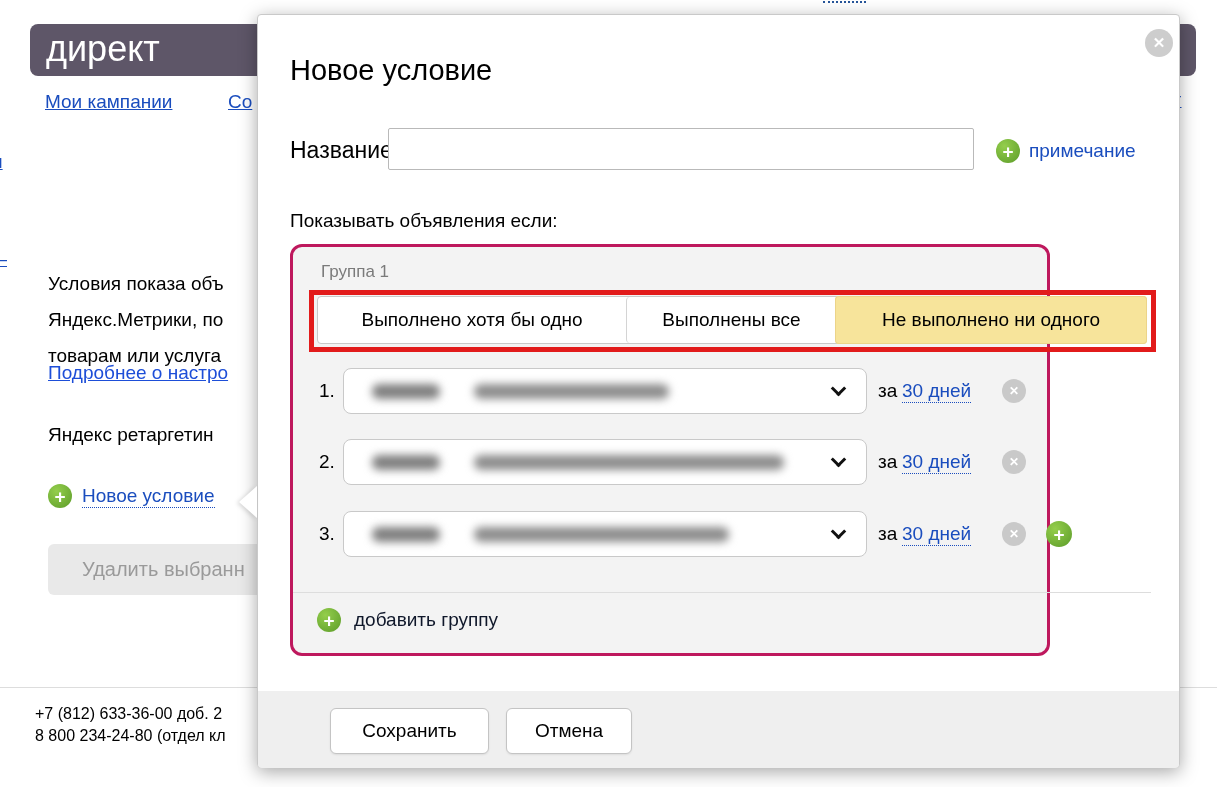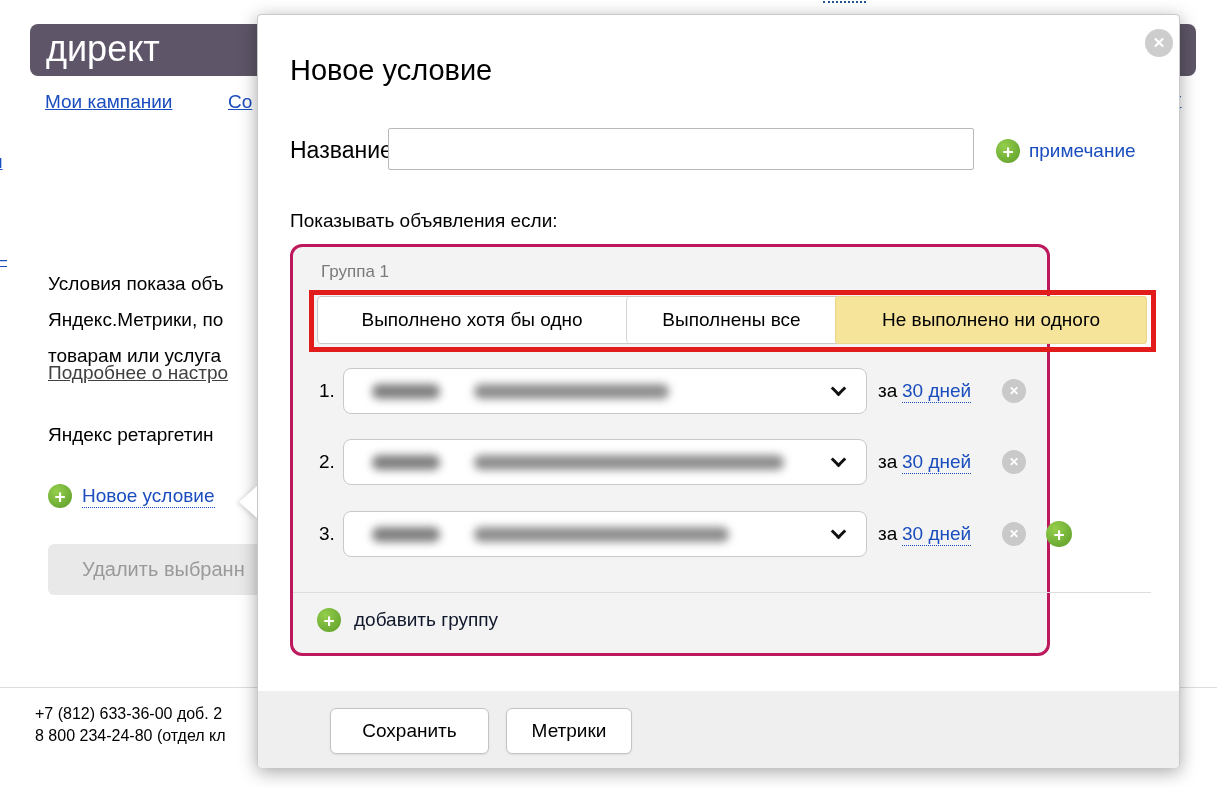--- a/index.html
+++ b/index.html
@@ -19,21 +19,21 @@
   }
   .nav-my { position:absolute; left:45px; top:91px; font-size:19px; }
   .nav-cut-left { position:absolute; left:228px; top:91px; font-size:19px; }
   .nav-cut-right { position:absolute; left:1164px; top:89px; font-size:19px; }
   .edge-frag1 { position:absolute; left:-8px; top:151px; font-size:19px; }
   .edge-frag2 { position:absolute; left:-12px; top:248px; font-size:19px; }
   .top-dotted { position:absolute; left:823px; top:-1px; width:43px; height:4px;
     border-bottom:2px dotted #27569a; }
   .page-h1 { position:absolute; left:48px; top:174px; font-size:33px; font-weight:400; white-space:nowrap; }
   .page-desc { position:absolute; left:48px; top:266px; font-size:19px; line-height:36px; white-space:pre-line; }
-  .page-more { position:absolute; left:48px; top:362px; font-size:19px; color:#404040; text-decoration:underline; white-space:nowrap; }
+  .page-more { position:absolute; left:48px; top:362px; font-size:19px; color:#1d4ed8; text-decoration:underline; white-space:nowrap; }
   .page-sub { position:absolute; left:48px; top:424px; font-size:19px; white-space:nowrap; }
   .page-new { position:absolute; left:48px; top:484px; display:flex; align-items:center; gap:10px; }
   .page-new .txt { font-size:19px; color:#1a4dbe; border-bottom:1px dotted #1a4dbe; }
   .btn-del {
     position:absolute; left:48px; top:544px; width:240px; height:51px;
     background:#e9e9e9; border-radius:6px; color:#9a9a9a; font-size:20px;
     line-height:51px; padding-left:34px; white-space:nowrap; overflow:hidden; border:none; text-align:left;
   }
   .page-divider { position:absolute; left:0; top:687px; width:1217px; height:1px; background:#ddd; }
   .page-footer { position:absolute; left:35px; top:703px; font-size:16px; line-height:22px; white-space:pre-line; }
@@ -228,17 +228,17 @@
 
       <div class="g-divider"></div>
       <div class="g-add">
         <span class="plus-ic">+</span>
         <span class="txt">добавить группу</span>
       </div>
     </div>
 
     <div class="m-footer">
       <button class="m-btn save">Сохранить</button>
-      <button class="m-btn cancel">Метрики</button>
+      <button class="m-btn cancel">Отмена</button>
     </div>
   </div>
 
 </div>
 
 </body></html>

